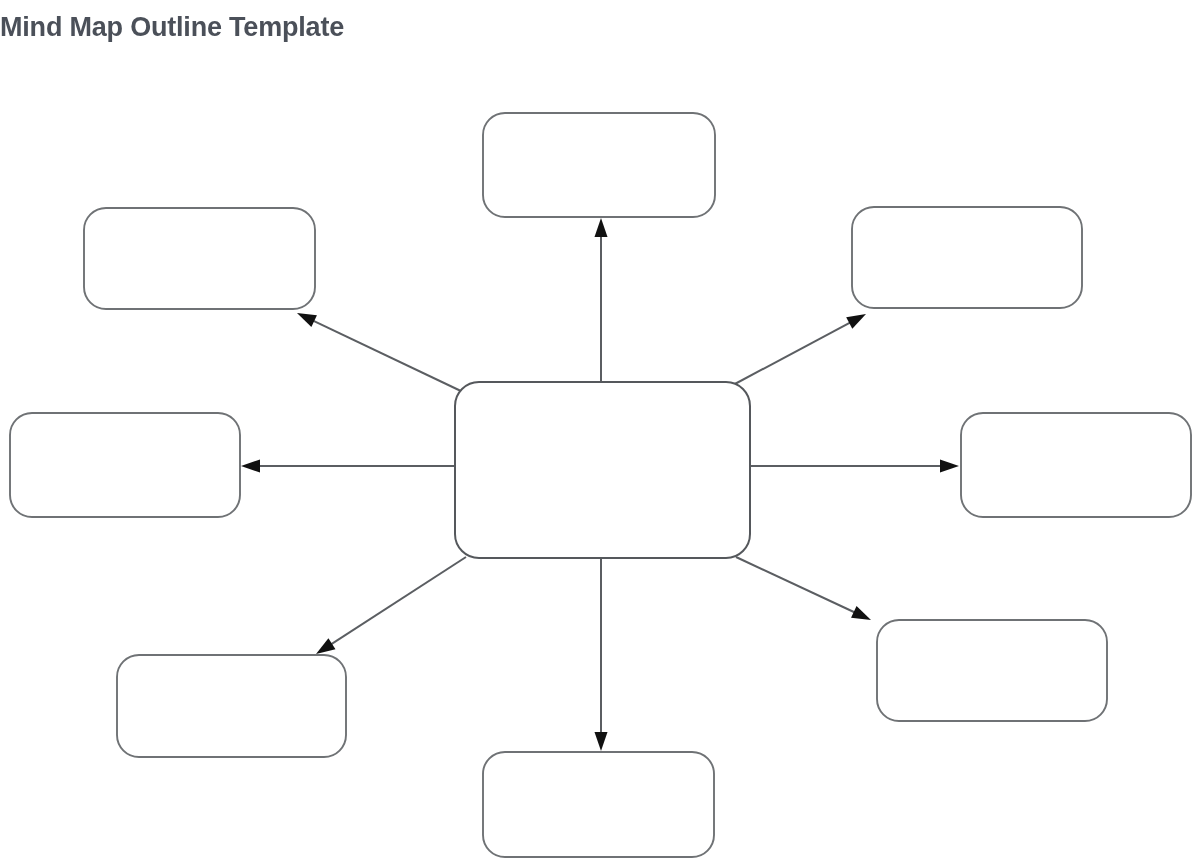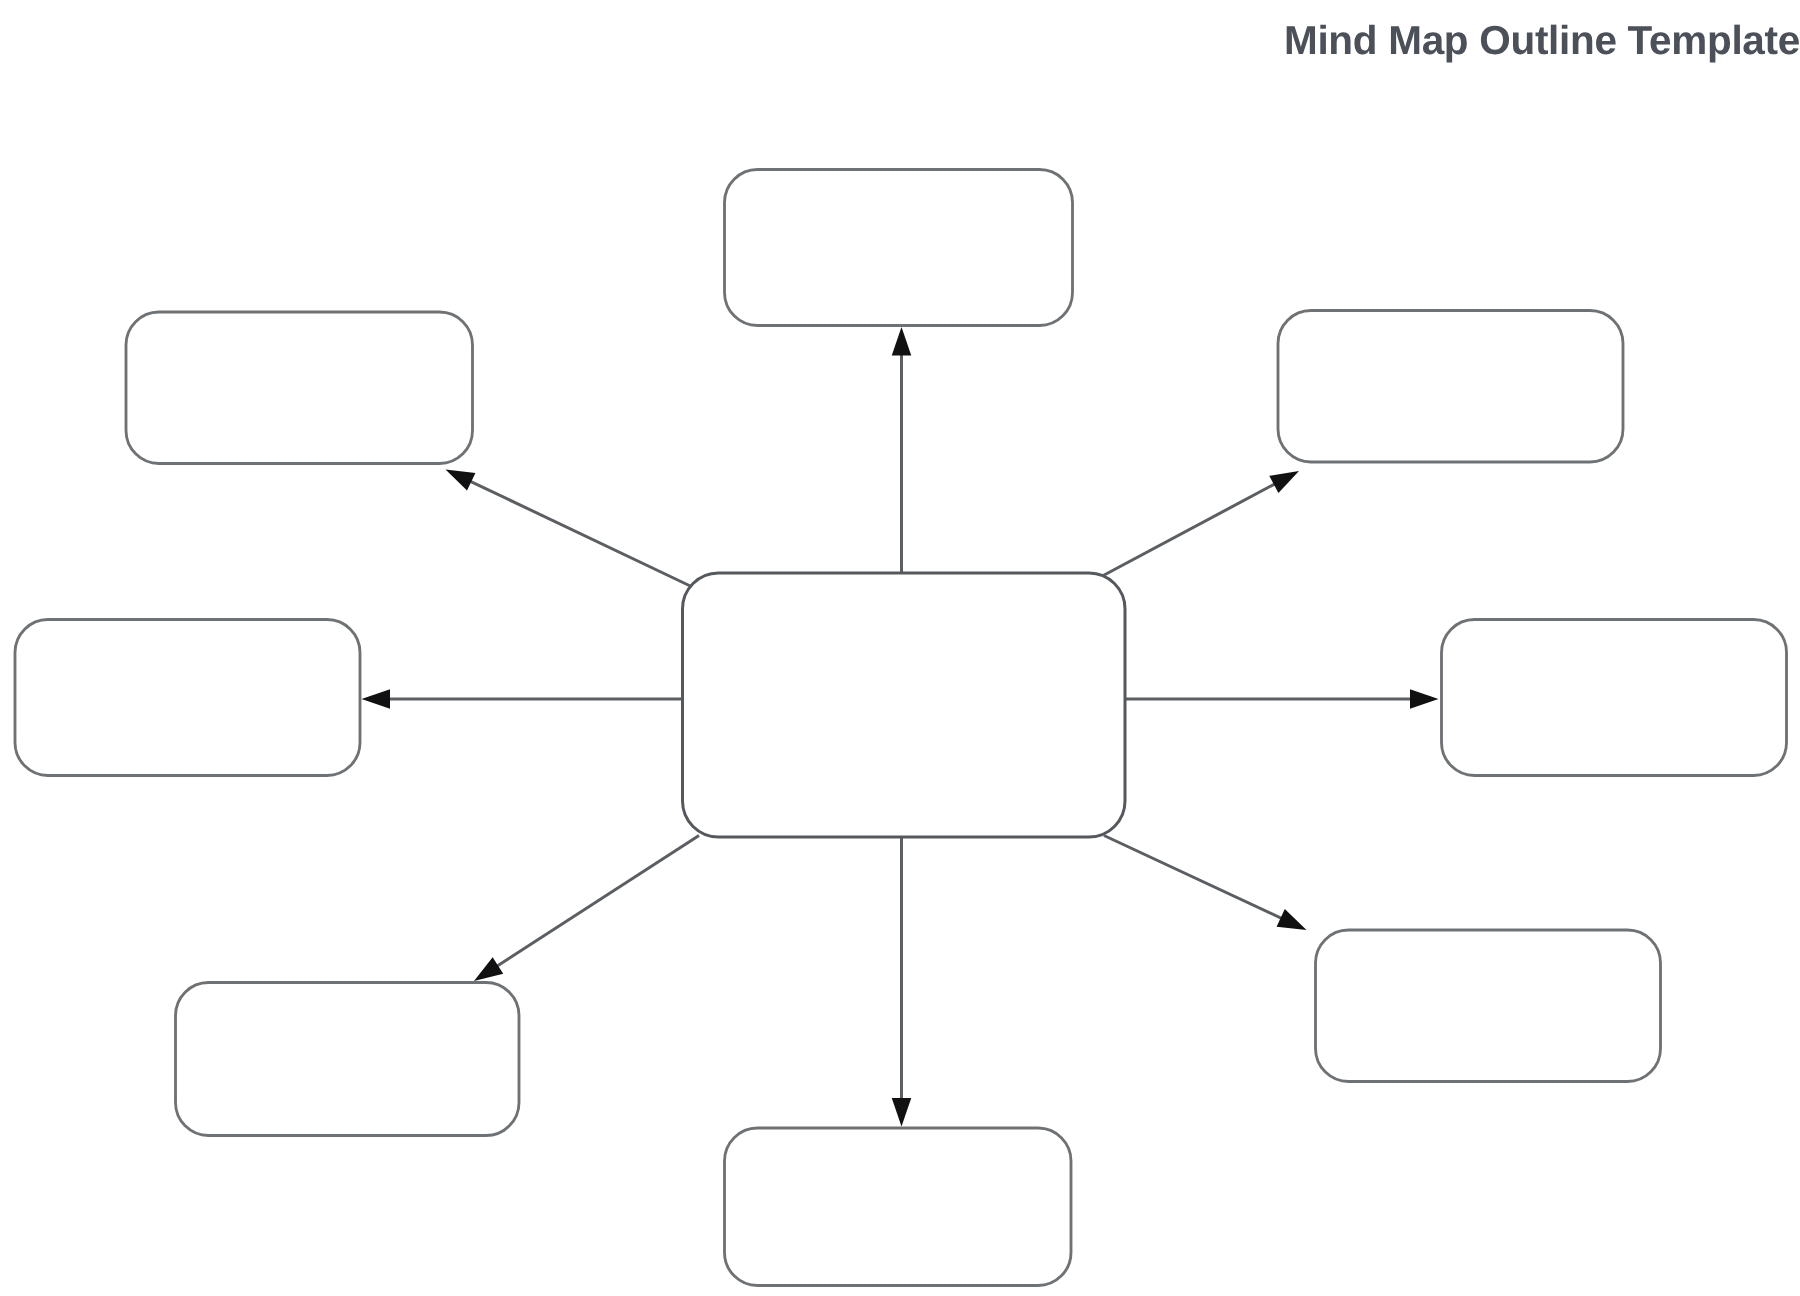--- a/index.html
+++ b/index.html
@@ -17,21 +17,21 @@
     position: relative;
     width: 1200px;
     height: 864px;
     background: #ffffff;
   }
   #diagram-title {
     position: absolute;
     left: 0;
     top: 12px;
     width: 1200px;
-    text-align: right;
+    text-align: left;
     font-family: "Liberation Sans", sans-serif;
     font-size: 27px;
     font-weight: bold;
     color: #4b5059;
     letter-spacing: -0.2px;
   }
   #mindmap-svg {
     position: absolute;
     left: 0;
     top: 0;

